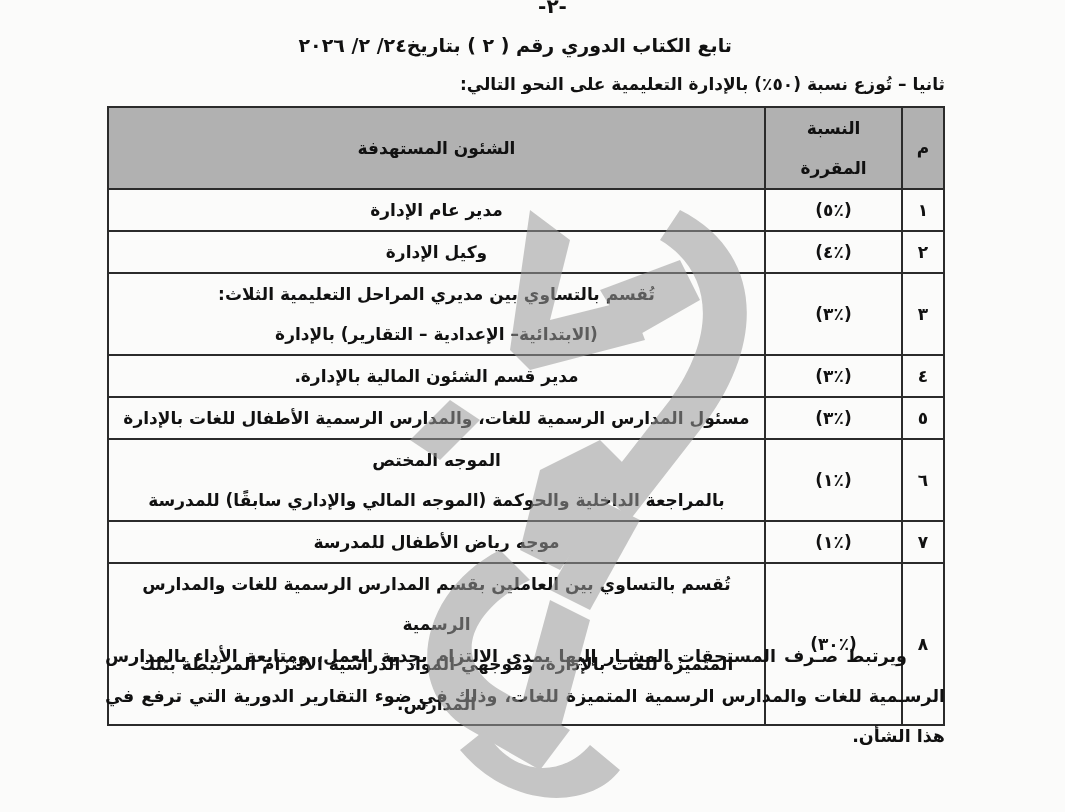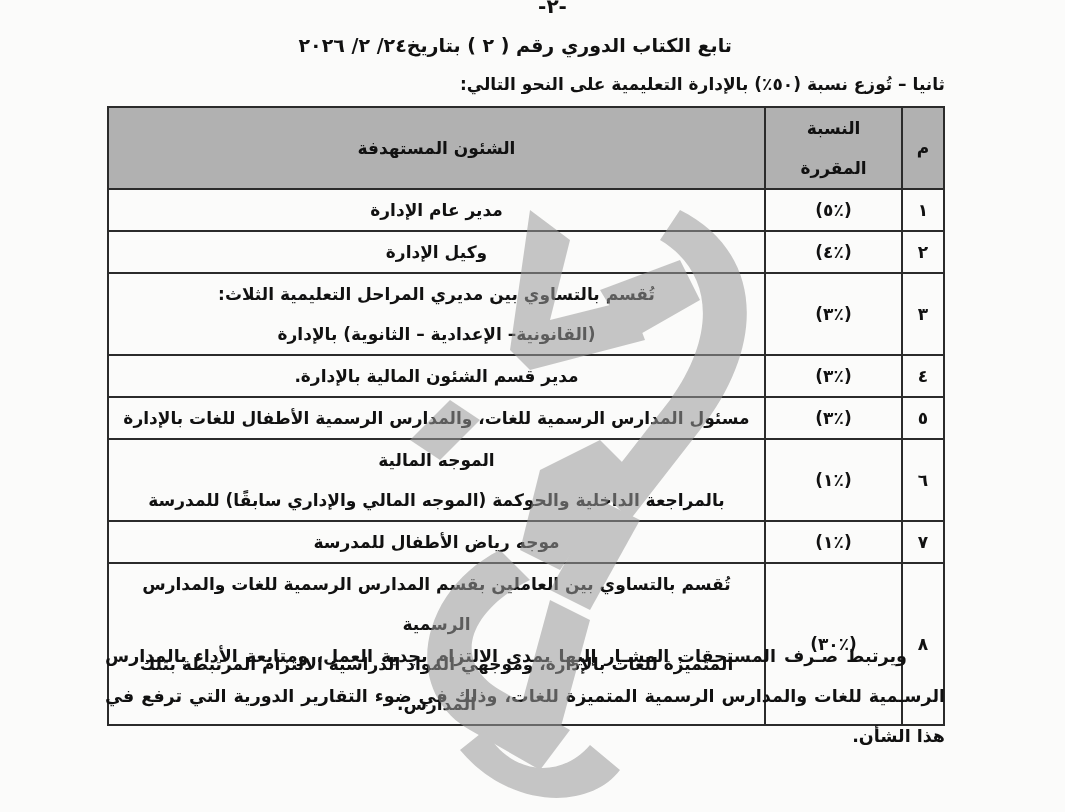--- a/index.html
+++ b/index.html
@@ -90,42 +90,42 @@
         <td>(٪٤)</td>
         <td class="cat">
             <span class="line">وكيل الإدارة</span>
           </td>
       </tr>
       <tr>
         <td>٣</td>
         <td>(٪٣)</td>
         <td class="cat">
           <span class="line">تُقسم بالتساوي بين مديري المراحل التعليمية الثلاث:</span>
-          <span class="line">(القانونية– الإعدادية – الثانوية) بالإدارة</span>
+          <span class="line">(الابتدائية– الإعدادية – التقارير) بالإدارة</span>
         </td>
       </tr>
       <tr>
         <td>٤</td>
         <td>(٪٣)</td>
         <td class="cat">
             <span class="line">مدير قسم الشئون المالية بالإدارة.</span>
           </td>
       </tr>
       <tr>
         <td>٥</td>
         <td>(٪٣)</td>
         <td class="cat">
             <span class="line">مسئول المدارس الرسمية للغات، والمدارس الرسمية الأطفال للغات بالإدارة</span>
           </td>
       </tr>
       <tr>
         <td>٦</td>
         <td>(٪١)</td>
         <td class="cat">
-          <span class="line">الموجه المالية</span>
+          <span class="line">الموجه المختص</span>
           <span class="line">بالمراجعة الداخلية والحوكمة (الموجه المالي والإداري سابقًا) للمدرسة</span>
         </td>
       </tr>
       <tr>
         <td>٧</td>
         <td>(٪١)</td>
         <td class="cat">
             <span class="line">موجه رياض الأطفال للمدرسة</span>
           </td>
       </tr>

